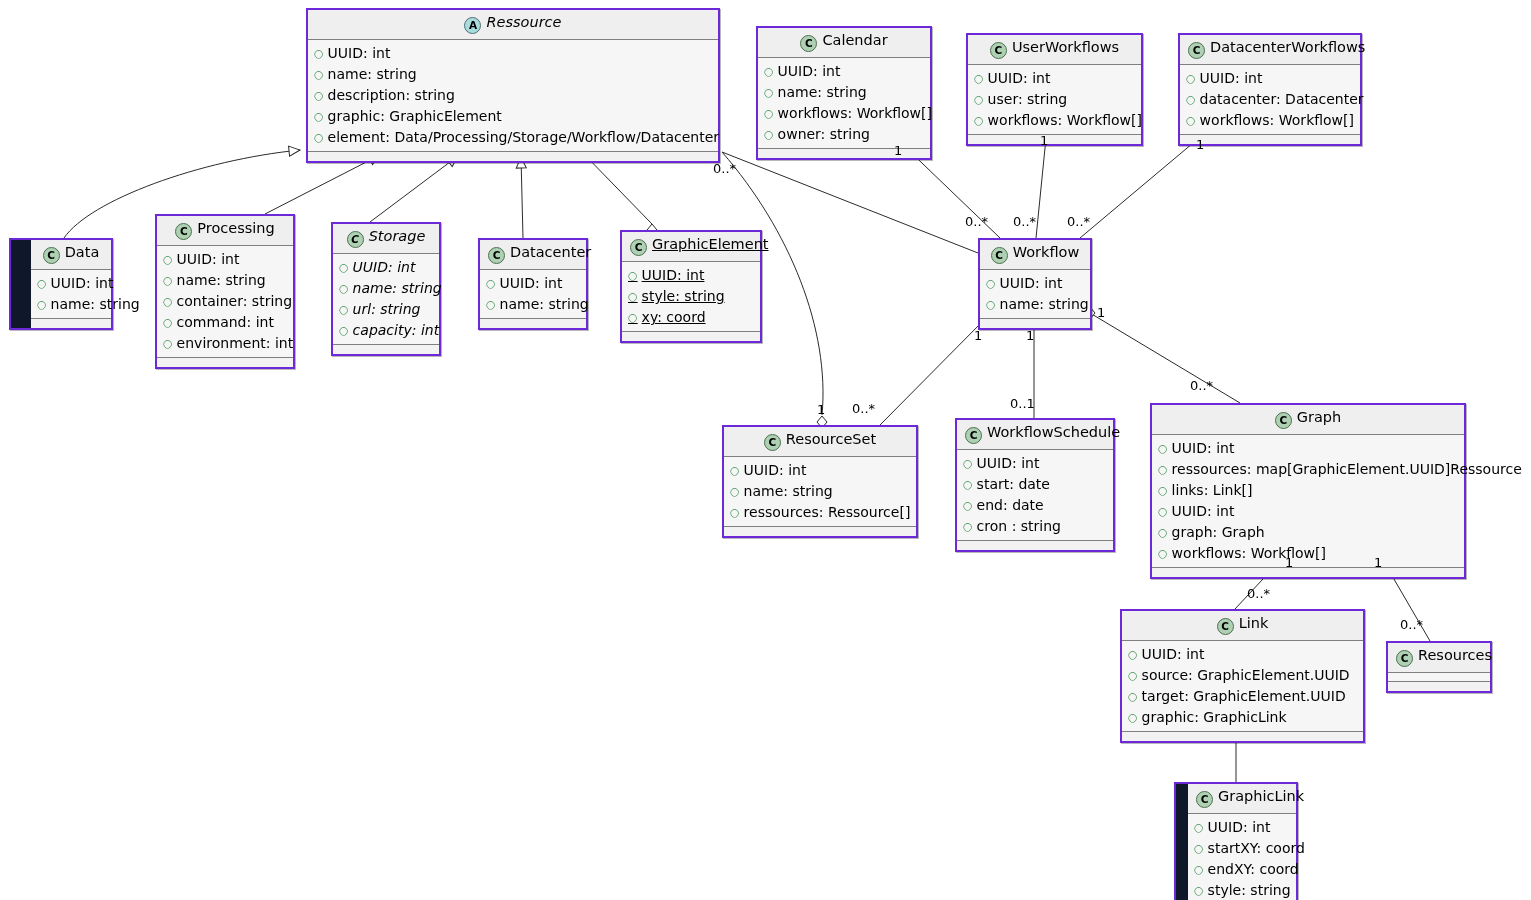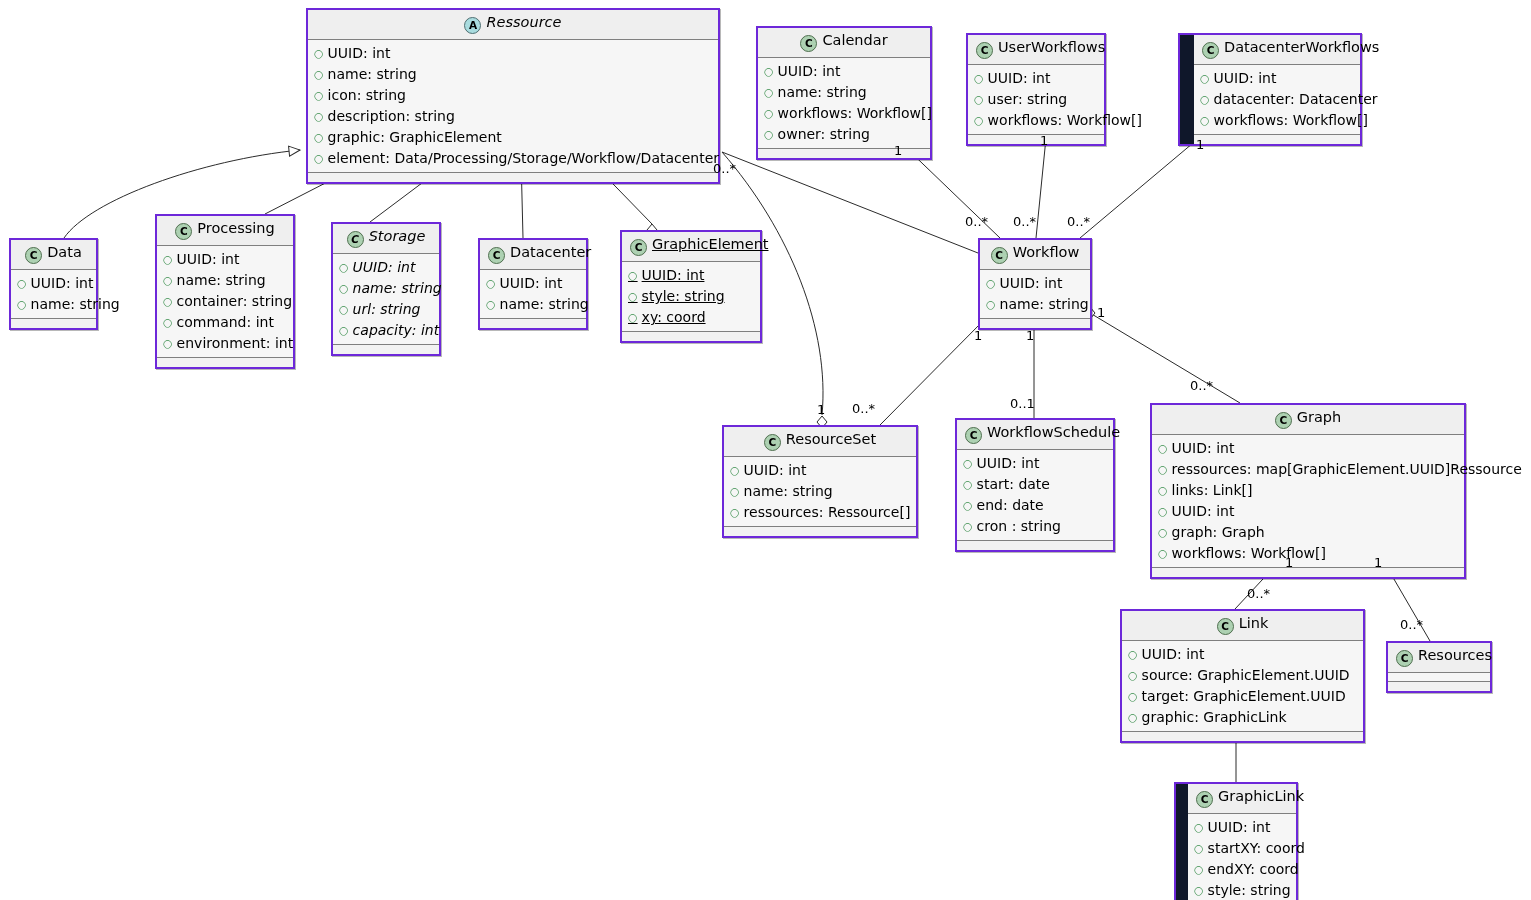--- a/index.html
+++ b/index.html
@@ -152,56 +152,55 @@
 
     <line x1="1236" y1="719" x2="1236" y2="782" stroke="#2b2b2b" stroke-width="1"></line>
   </svg>
 
   <div id="classes-layer">
       <div class="uml-class" style="left: 306px; top: 8px; width: 414px;">
         <div class="uml-header abstract"><span class="badge abstract">A</span><span class="cname">Ressource</span></div>
         <div class="uml-attrs">
           <div class="attr"><span class="vis">○</span><span>UUID: int</span></div>
           <div class="attr"><span class="vis">○</span><span>name: string</span></div>
-          <div class="attr"><span class="vis">○</span><span>icon: string</span></div>
           <div class="attr"><span class="vis">○</span><span>description: string</span></div>
           <div class="attr"><span class="vis">○</span><span>graphic: GraphicElement</span></div>
           <div class="attr"><span class="vis">○</span><span>element: Data/Processing/Storage/Workflow/Datacenter</span></div>
         </div>
         <div class="uml-foot"></div>
       </div>
       <div class="uml-class" style="left: 756px; top: 26px; width: 176px;">
         <div class="uml-header"><span class="badge">C</span><span class="cname">Calendar</span></div>
         <div class="uml-attrs">
           <div class="attr"><span class="vis">○</span><span>UUID: int</span></div>
           <div class="attr"><span class="vis">○</span><span>name: string</span></div>
           <div class="attr"><span class="vis">○</span><span>workflows: Workflow[]</span></div>
           <div class="attr"><span class="vis">○</span><span>owner: string</span></div>
         </div>
         <div class="uml-foot"></div>
       </div>
-      <div class="uml-class" style="left: 966px; top: 33px; width: 140px;">
+      <div class="uml-class" style="left: 966px; top: 33px; width: 177px;">
         <div class="uml-header"><span class="badge">C</span><span class="cname">UserWorkflows</span></div>
         <div class="uml-attrs">
           <div class="attr"><span class="vis">○</span><span>UUID: int</span></div>
           <div class="attr"><span class="vis">○</span><span>user: string</span></div>
           <div class="attr"><span class="vis">○</span><span>workflows: Workflow[]</span></div>
         </div>
         <div class="uml-foot"></div>
       </div>
-      <div class="uml-class" style="left: 1178px; top: 33px; width: 184px; padding-left: 14px;">
+      <div class="uml-class" style="left: 1178px; top: 33px; width: 184px;">
         <div class="uml-header"><span class="badge">C</span><span class="cname">DatacenterWorkflows</span></div>
         <div class="uml-attrs">
           <div class="attr"><span class="vis">○</span><span>UUID: int</span></div>
           <div class="attr"><span class="vis">○</span><span>datacenter: Datacenter</span></div>
           <div class="attr"><span class="vis">○</span><span>workflows: Workflow[]</span></div>
         </div>
         <div class="uml-foot"></div>
       </div>
-      <div class="uml-class" style="left: 9px; top: 238px; width: 89px;">
+      <div class="uml-class" style="left: 9px; top: 238px; width: 104px; padding-left: 20px;">
         <div class="uml-header"><span class="badge">C</span><span class="cname">Data</span></div>
         <div class="uml-attrs">
           <div class="attr"><span class="vis">○</span><span>UUID: int</span></div>
           <div class="attr"><span class="vis">○</span><span>name: string</span></div>
         </div>
         <div class="uml-foot"></div>
       </div>
       <div class="uml-class" style="left: 155px; top: 214px; width: 140px;">
         <div class="uml-header"><span class="badge">C</span><span class="cname">Processing</span></div>
         <div class="uml-attrs">

